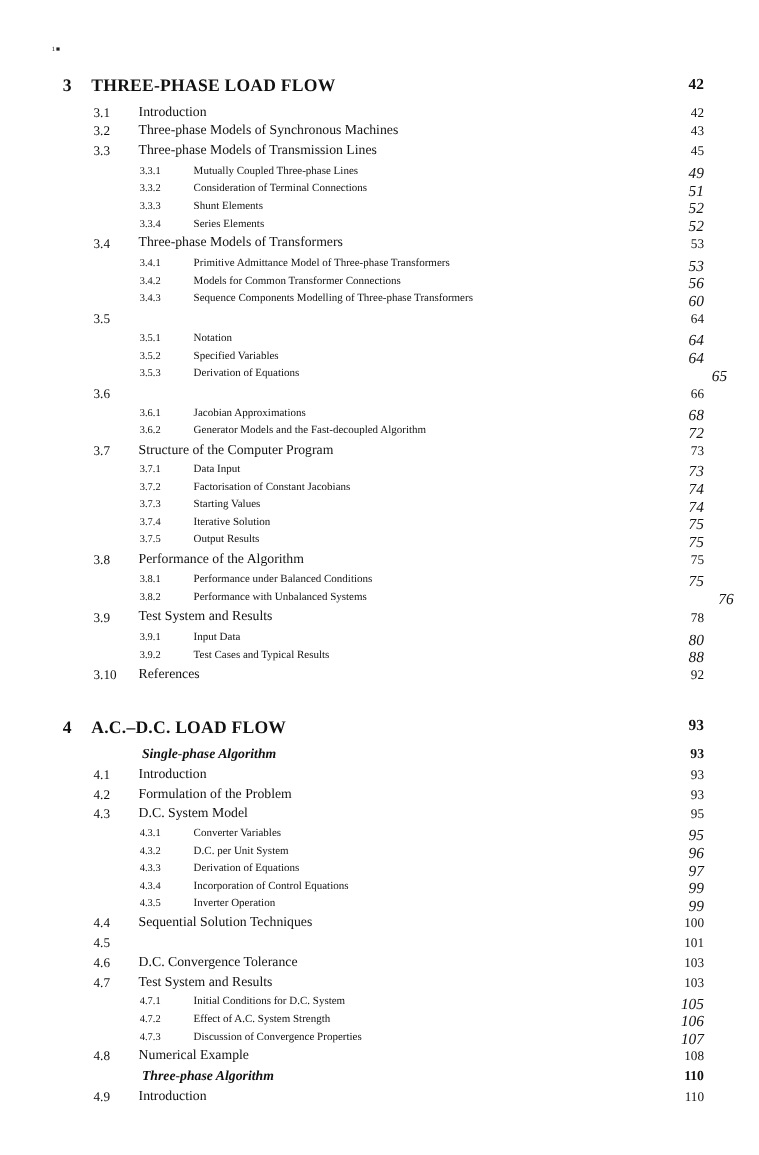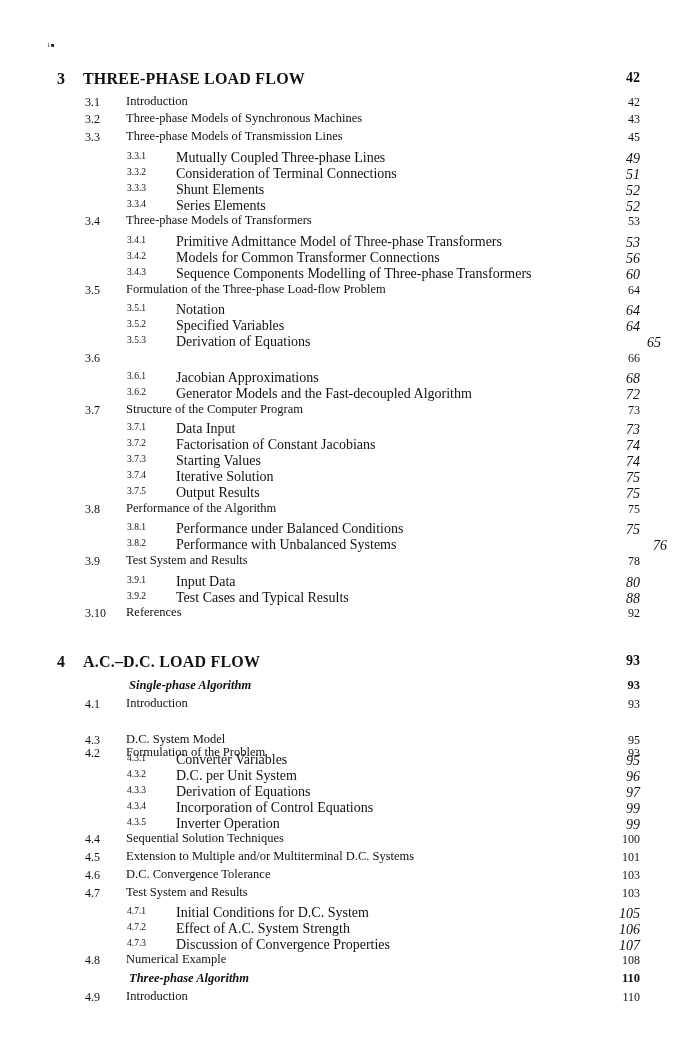--- a/index.html
+++ b/index.html
@@ -14,21 +14,21 @@
   
   .ch .num { left: 57px; font-size: 16px; font-weight: bold; top: 0; }
   .ch .title { left: 83px; font-size: 16px; font-weight: bold; letter-spacing: 0.2px; top: 0; }
   .ch .page { font-size: 14px; font-weight: bold; top: 0; }
   
   .sec .num { left: 85px; font-size: 12px; top: 1px; }
   .sec .title { left: 126px; font-size: 12.5px; top: 0; }
   .sec .page { font-size: 12px; top: 1px; }
   
   .sub .num { left: 127px; font-size: 9.5px; top: 2px; }
-  .sub .title { left: 176px; font-size: 14px; top: 1px; }
+  .sub .title { left: 176px; font-size: 10px; top: 1px; }
   .sub .page { font-size: 14px; top: 2px; font-style: italic; }
   
   .part .title { left: 129px; font-size: 12.5px; font-weight: bold; top: 0; font-style: italic; }
   .part .page { font-size: 12.5px; font-weight: bold; top: 0; }
 </style>
 </head>
 <body>
 
 <div class="folio">1■</div>
 
@@ -88,21 +88,20 @@
       <span class="title">Models for Common Transformer Connections</span>
       <span class="page">56</span>
     </div>
     <div class="toc-line sub" style="top: 265px;">
       <span class="num">3.4.3</span>
       <span class="title">Sequence Components Modelling of Three-phase Transformers</span>
       <span class="page">60</span>
     </div>
     <div class="toc-line sec" style="top: 282px;">
       <span class="num">3.5</span>
-      <span class="title">Formulation of the Three-phase Load-flow Problem</span>
       <span class="page">64</span>
     </div>
     <div class="toc-line sub" style="top: 301px;">
       <span class="num">3.5.1</span>
       <span class="title">Notation</span>
       <span class="page">64</span>
     </div>
     <div class="toc-line sub" style="top: 317px;">
       <span class="num">3.5.2</span>
       <span class="title">Specified Variables</span>
@@ -200,21 +199,21 @@
     <div class="toc-line part" style="top: 678px;">
       <span class="num"></span>
       <span class="title">Single-phase Algorithm</span>
       <span class="page">93</span>
     </div>
     <div class="toc-line sec" style="top: 696px;">
       <span class="num">4.1</span>
       <span class="title">Introduction</span>
       <span class="page">93</span>
     </div>
-    <div class="toc-line sec" style="top: 745px;">
+    <div class="toc-line sec" style="top: 714px;">
       <span class="num">4.2</span>
       <span class="title">Formulation of the Problem</span>
       <span class="page">93</span>
     </div>
     <div class="toc-line sec" style="top: 732px;">
       <span class="num">4.3</span>
       <span class="title">D.C. System Model</span>
       <span class="page">95</span>
     </div>
     <div class="toc-line sub" style="top: 751px;">
@@ -242,21 +241,20 @@
       <span class="title">Inverter Operation</span>
       <span class="page">99</span>
     </div>
     <div class="toc-line sec" style="top: 831px;">
       <span class="num">4.4</span>
       <span class="title">Sequential Solution Techniques</span>
       <span class="page">100</span>
     </div>
     <div class="toc-line sec" style="top: 849px;">
       <span class="num">4.5</span>
-      <span class="title">Extension to Multiple and/or Multiterminal D.C. Systems</span>
       <span class="page">101</span>
     </div>
     <div class="toc-line sec" style="top: 867px;">
       <span class="num">4.6</span>
       <span class="title">D.C. Convergence Tolerance</span>
       <span class="page">103</span>
     </div>
     <div class="toc-line sec" style="top: 885px;">
       <span class="num">4.7</span>
       <span class="title">Test System and Results</span>

